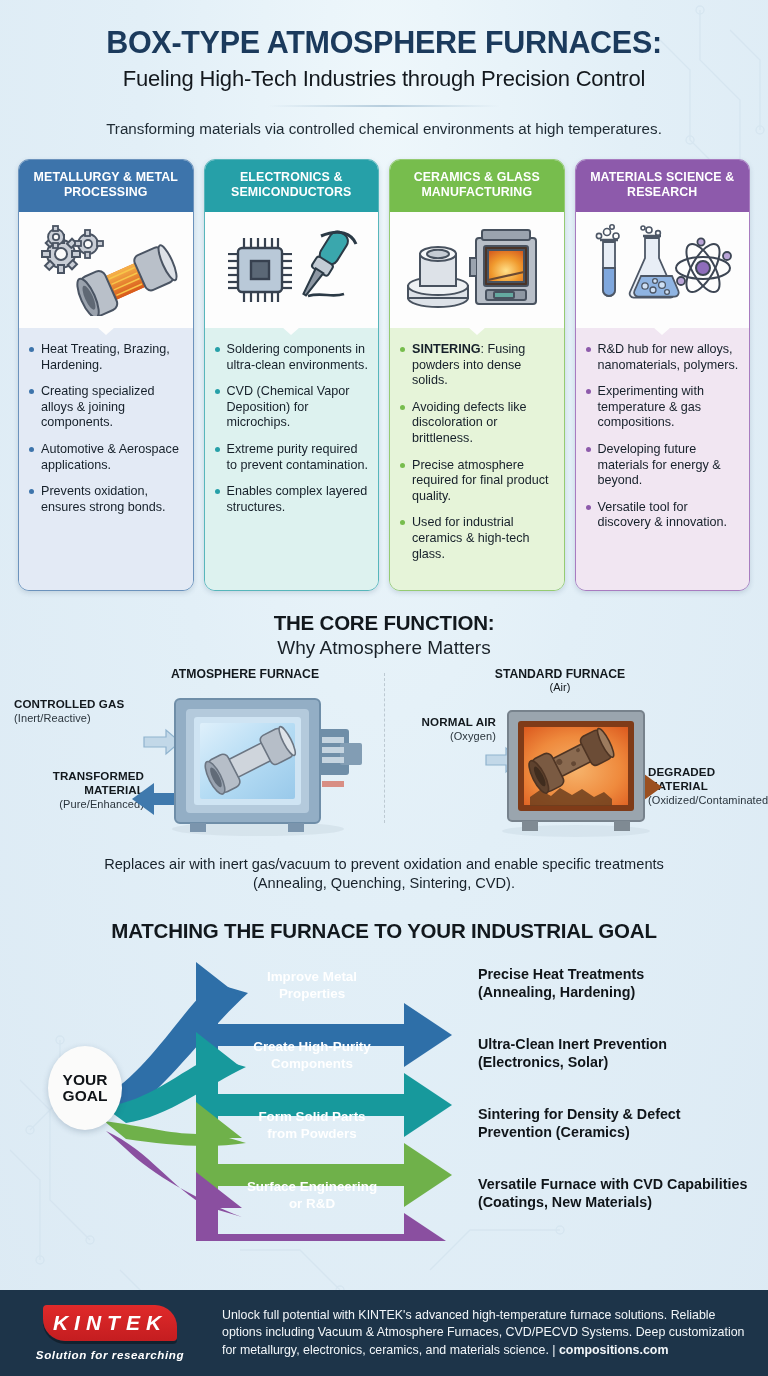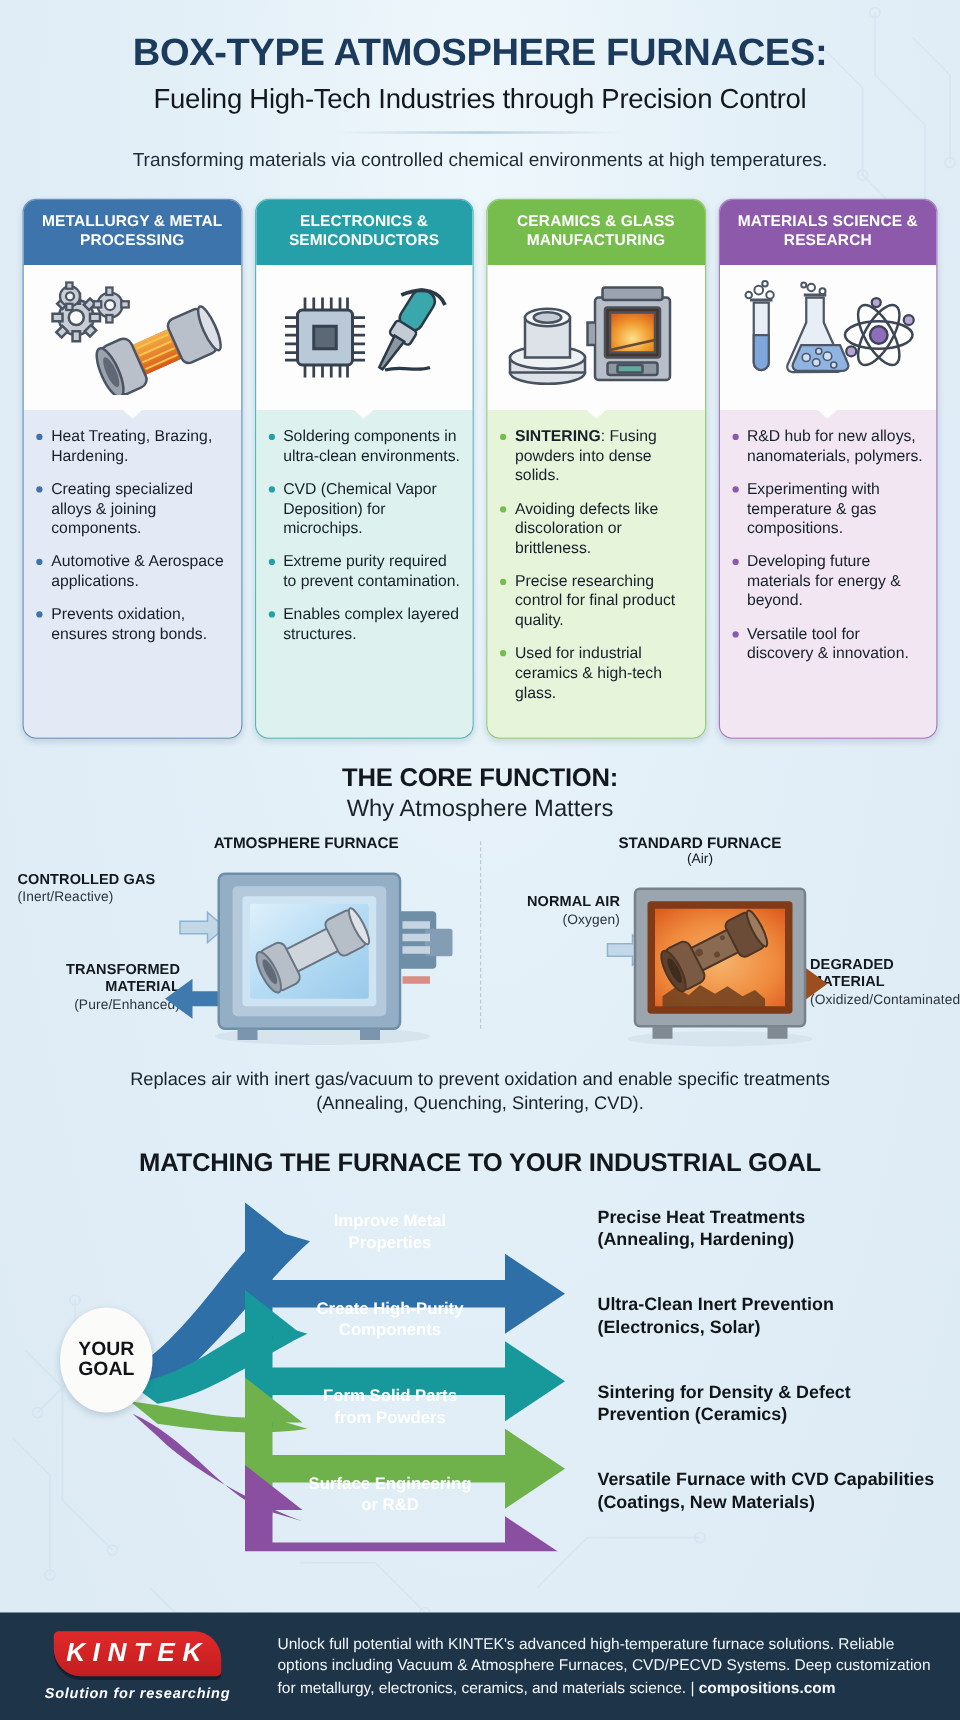--- a/index.html
+++ b/index.html
@@ -380,21 +380,21 @@
               <stop offset="0.5" stop-color="#f09a2e"></stop>
               <stop offset="1" stop-color="#d2541c"></stop>
             </radialGradient>
           </defs>
         </svg>
       </div>
       <div class="card-body">
         <ul>
           <li><b>SINTERING</b>: Fusing powders into dense solids.</li>
           <li>Avoiding defects like discoloration or brittleness.</li>
-          <li>Precise researching control for final product quality.</li>
+          <li>Precise atmosphere required for final product quality.</li>
           <li>Used for industrial ceramics &amp; high-tech glass.</li>
         </ul>
       </div>
     </div>
 
     <div class="card c3">
       <div class="card-head">
         <span>MATERIALS SCIENCE &amp; RESEARCH</span>
       </div>
       <div class="card-art">

